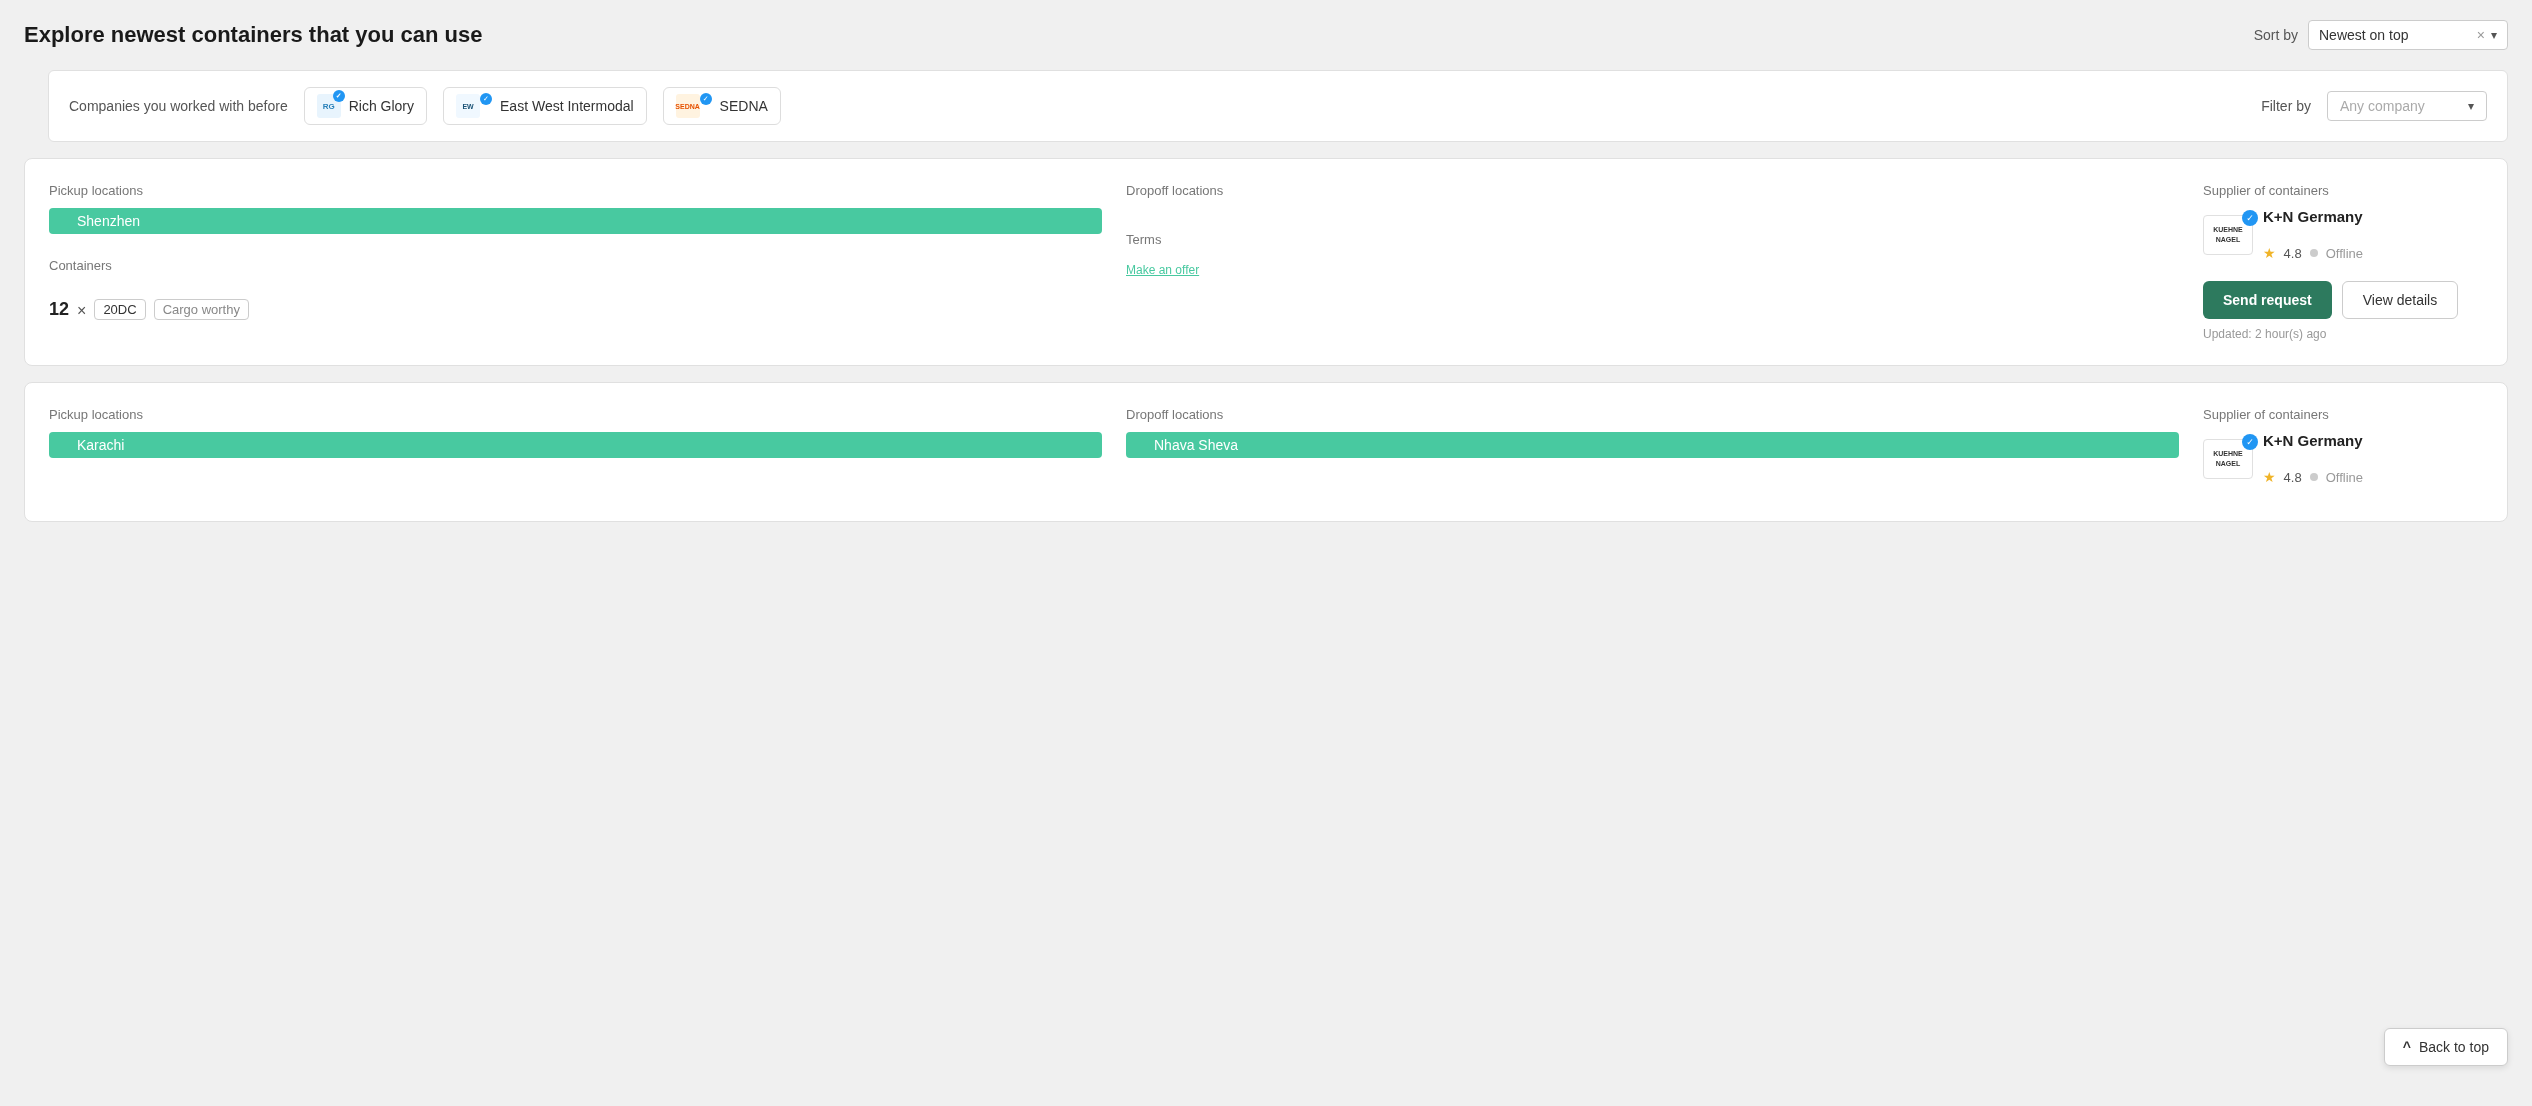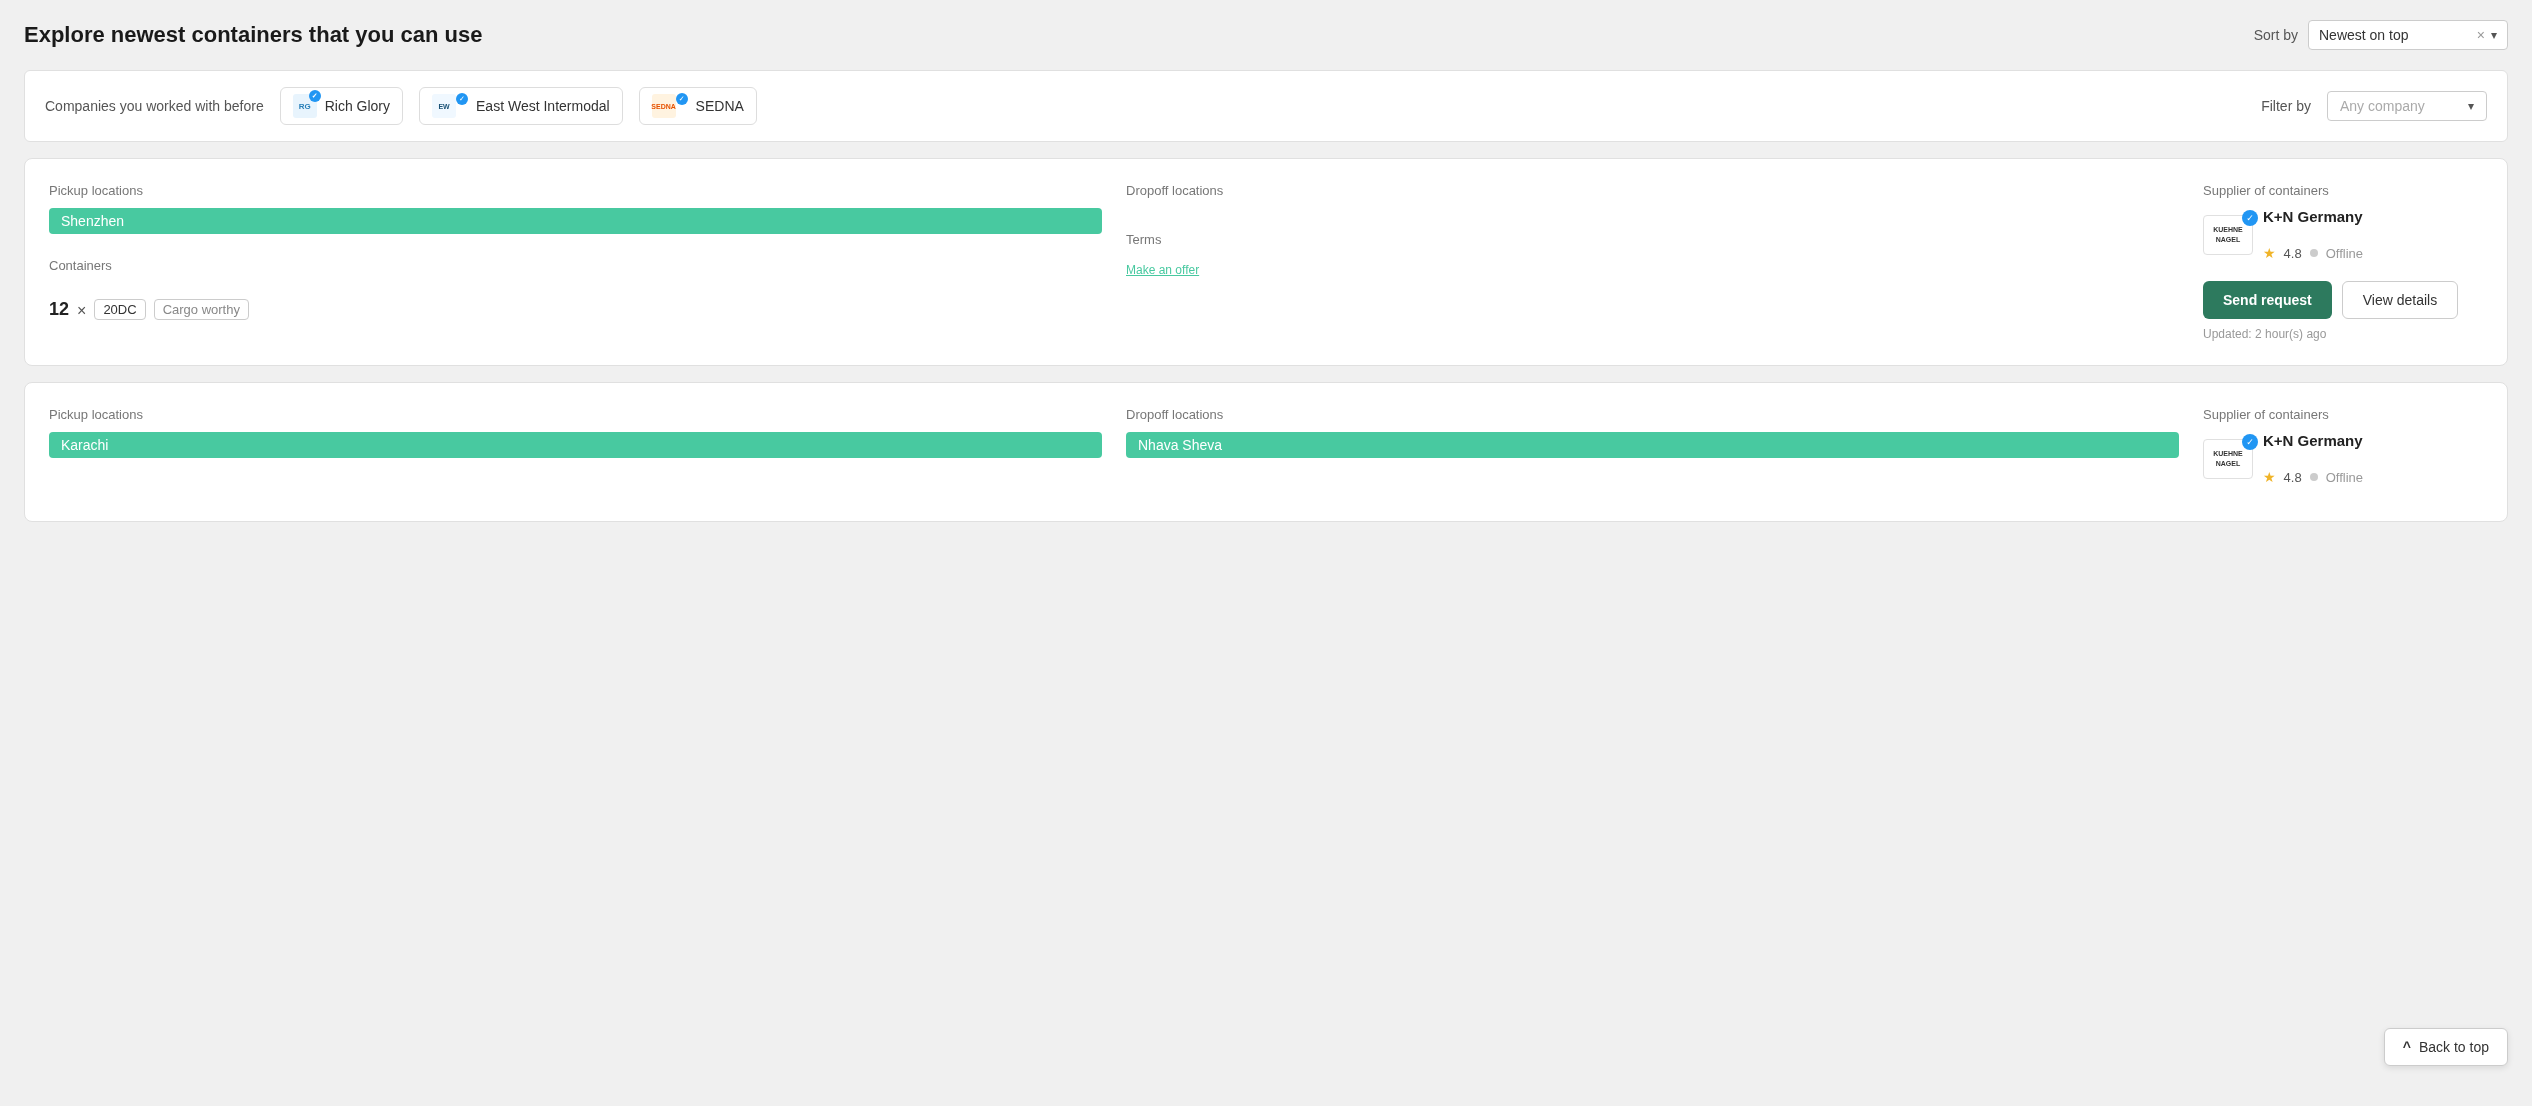--- a/index.html
+++ b/index.html
@@ -67,20 +67,21 @@
 
     .filter-bar {
       background: #fff;
       border: 1px solid #e0e0e0;
       border-radius: 6px;
       padding: 16px 20px;
       display: flex;
       align-items: center;
       gap: 16px;
       margin-bottom: 16px;
+      margin-left: 24px;
     }
 
     .filter-bar-label {
       font-size: 14px;
       color: #555;
       white-space: nowrap;
     }
 
     .company-chip {
       display: flex;
@@ -171,21 +172,21 @@
     .card-section-label {
       font-size: 13px;
       color: #777;
       margin-bottom: 10px;
     }
 
     .location-tag {
       display: inline-block;
       background: #48c9a0;
       color: #fff;
-      padding: 5px 12px;
+      padding: 5px 28px;
       border-radius: 4px;
       font-size: 14px;
       font-weight: 500;
     }
 
     .card-section {
       display: flex;
       flex-direction: column;
     }
 

